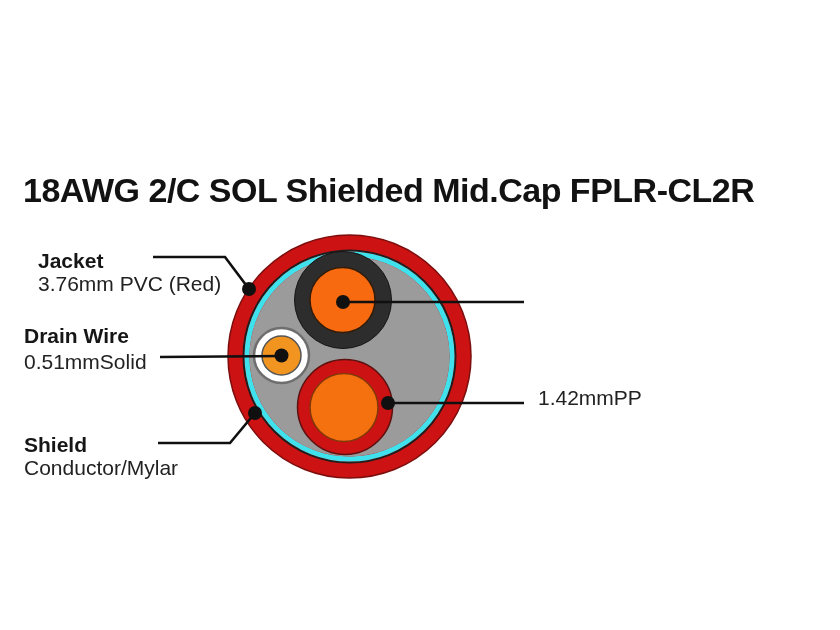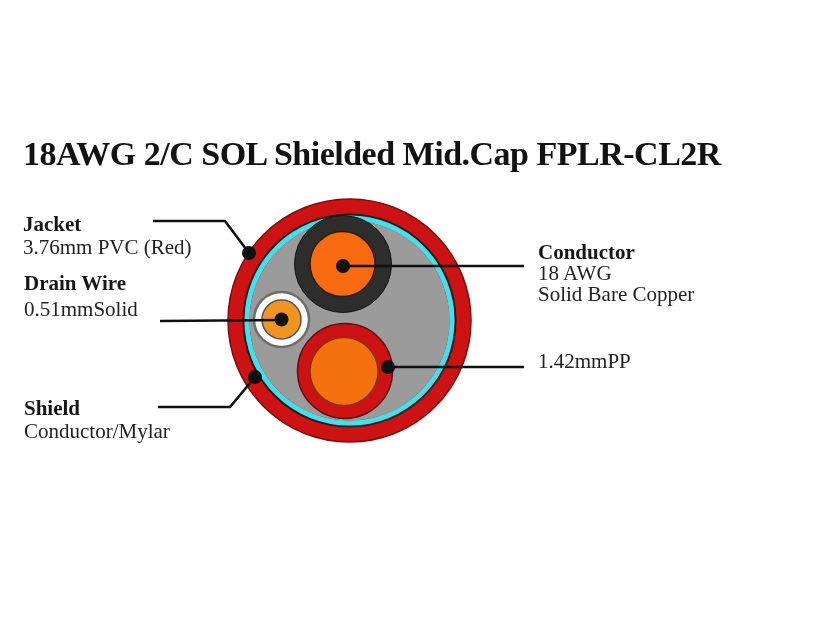--- a/index.html
+++ b/index.html
@@ -2,22 +2,23 @@
 <html><head>
 <meta charset="utf-8">
 <style>
   html, body { margin: 0; padding: 0; background: #ffffff; }
   .stage {
     position: relative;
     width: 840px;
     height: 486px;
     background: #ffffff;
     overflow: hidden;
-    font-family: Liberation Serif, serif;
+    font-family: Liberation Sans, sans-serif;
     color: #1a1a1a;
+    margin-top: 36px;
   }
   .page-title {
     position: absolute;
     left: 23px;
     top: 135px;
     font-size: 34px;
     font-weight: 700;
     letter-spacing: -0.5px;
     white-space: nowrap;
     color: #121212;
@@ -36,23 +37,23 @@
     font-size: 21px;
     font-weight: 700;
     color: #161616;
   }
   .callout .sub {
     display: block;
     font-size: 21px;
     font-weight: 400;
     color: #222222;
   }
-  .co-jacket     { left: 23px;  top: 213px; }
+  .co-jacket     { left: 38px;  top: 213px; }
   .co-jacket .head, .co-jacket .sub { line-height: 23px; }
-  .co-drain      { left: 24px;  top: 270px; }
+  .co-drain      { left: 24px;  top: 287px; }
   .co-drain .head, .co-drain .sub { line-height: 26px; }
   .co-shield     { left: 24px;  top: 397px; }
   .co-shield .head, .co-shield .sub { line-height: 23px; }
   .co-conductor  { left: 538px; top: 242px; }
   .co-conductor .head, .co-conductor .sub { line-height: 21px; }
   .co-dielectric { left: 538px; top: 351px; }
   .co-dielectric .head, .co-dielectric .sub { line-height: 21px; }
 </style>
 </head>
 <body>
@@ -101,23 +102,18 @@
   <div class="callout co-drain">
     <span class="head">Drain Wire</span>
     <span class="sub">0.51mmSolid</span>
   </div>
 
   <div class="callout co-shield">
     <span class="head">Shield</span>
     <span class="sub">Conductor/Mylar</span>
   </div>
 
-  <div class="callout co-conductor">
-    <span class="head">Conductor</span>
-    <span class="sub">18 AWG</span>
-    <span class="sub">Solid Bare Copper</span>
-  </div>
 
   <div class="callout co-dielectric">
     <span class="sub">1.42mmPP</span>
   </div>
 
 </div>
 
 </body></html>

